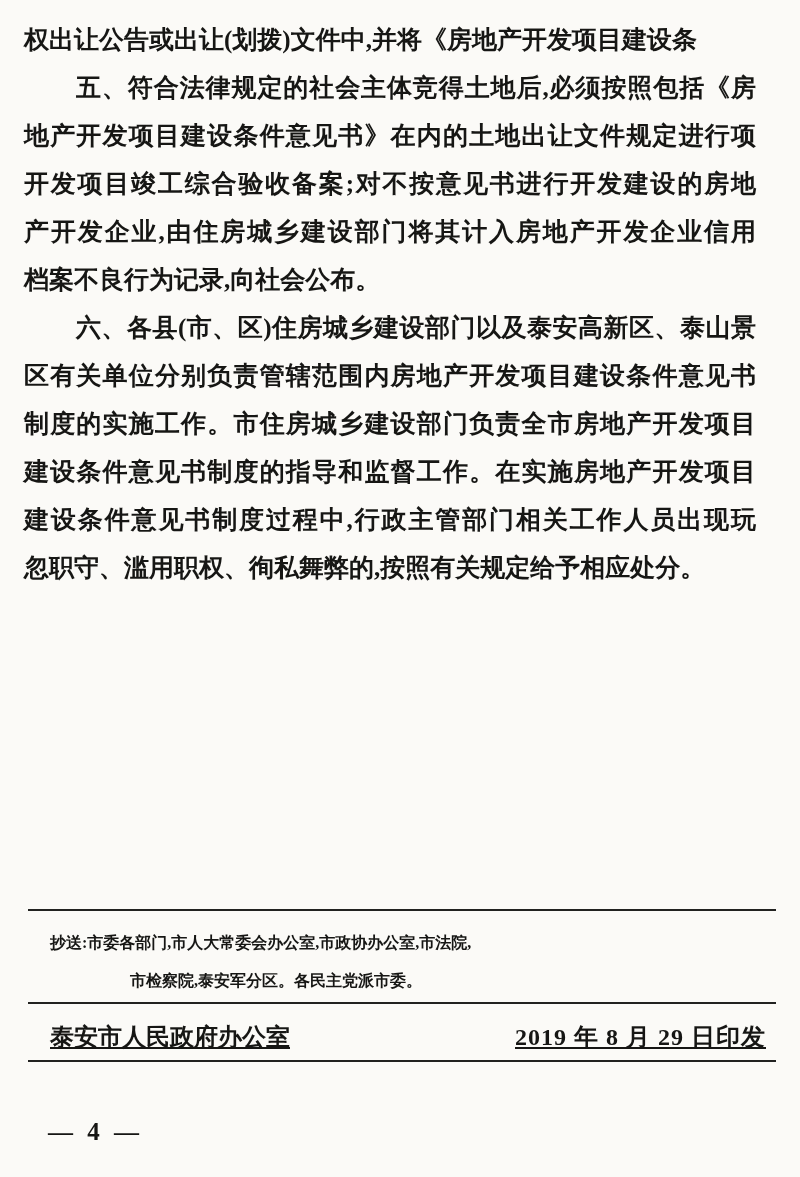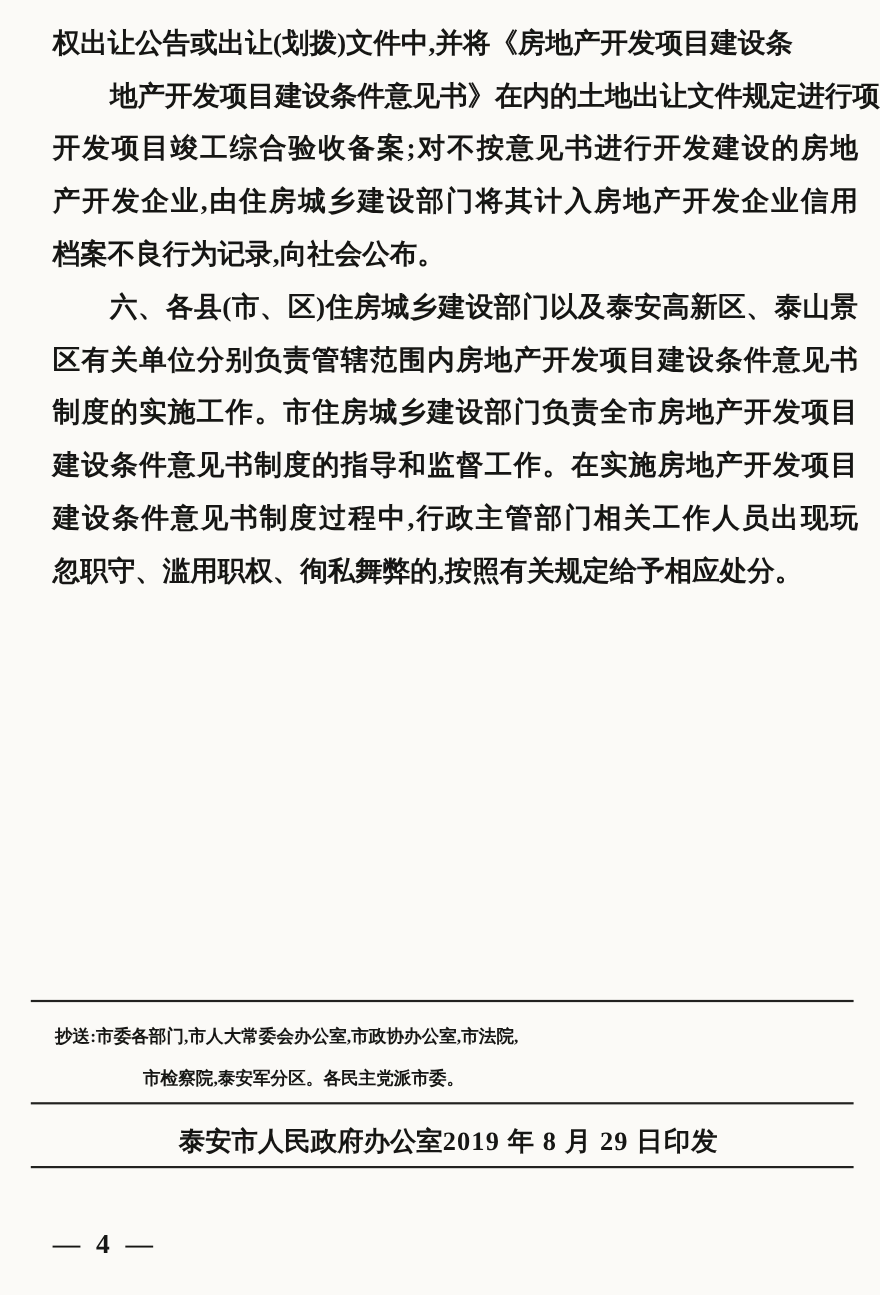--- a/index.html
+++ b/index.html
@@ -14,21 +14,21 @@
     height: 1177px;
     margin: 0 auto;
     background: #fbfaf7;
     color: #161614;
     overflow: hidden;
   }
   
   .doc-body {
     position: absolute;
     top: 16px;
-    left: 48px;
+    left: 24px;
     width: 732px;
   }
   .para .line {
     font-size: 25px;
     line-height: 48px;
     font-weight: 600;
     text-align: justify;
     text-align-last: justify;
     text-justify: inter-character;
     white-space: nowrap;
@@ -62,24 +62,25 @@
   }
   .cc-line-2 { margin-left: 80px; font-family: Liberation Serif, serif; }
   
   .issuer-row {
     position: absolute;
     top: 1014px;
     left: 50px;
     width: 716px;
     height: 46px;
     display: flex;
-    justify-content: center;
+    justify-content: space-between;
     align-items: center;
     font-size: 24px;
     font-weight: 600;
+    text-decoration: underline;
   }
   .print-date { letter-spacing: 1px; }
   
   .page-number {
     position: absolute;
     top: 1118px;
     left: 48px;
     font-size: 25px;
     font-weight: 600;
     letter-spacing: 4px;
@@ -88,20 +89,21 @@
 </head>
 <body>
 
 <div class="page">
 
   <div class="doc-body">
     <div class="para">
         <div class="line">权出让公告或出让(划拨)文件中,并将《房地产开发项目建设条</div>
       </div>
     <div class="para indent">
+        <div class="line">五、符合法律规定的社会主体竞得土地后,必须按照包括《房</div>
         <div class="line">地产开发项目建设条件意见书》在内的土地出让文件规定进行项</div>
         <div class="line">开发项目竣工综合验收备案;对不按意见书进行开发建设的房地</div>
         <div class="line">产开发企业,由住房城乡建设部门将其计入房地产开发企业信用</div>
         <div class="line">档案不良行为记录,向社会公布。</div>
       </div>
     <div class="para indent">
         <div class="line">六、各县(市、区)住房城乡建设部门以及泰安高新区、泰山景</div>
         <div class="line">区有关单位分别负责管辖范围内房地产开发项目建设条件意见书</div>
         <div class="line">制度的实施工作。市住房城乡建设部门负责全市房地产开发项目</div>
         <div class="line">建设条件意见书制度的指导和监督工作。在实施房地产开发项目</div>

